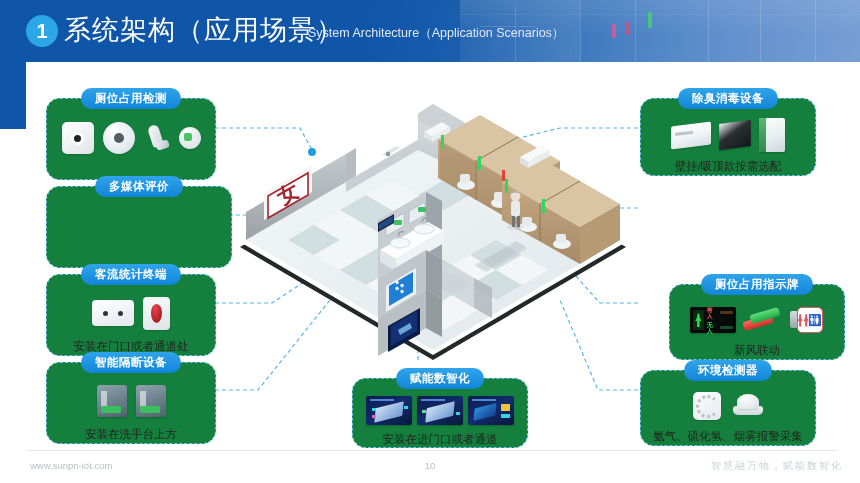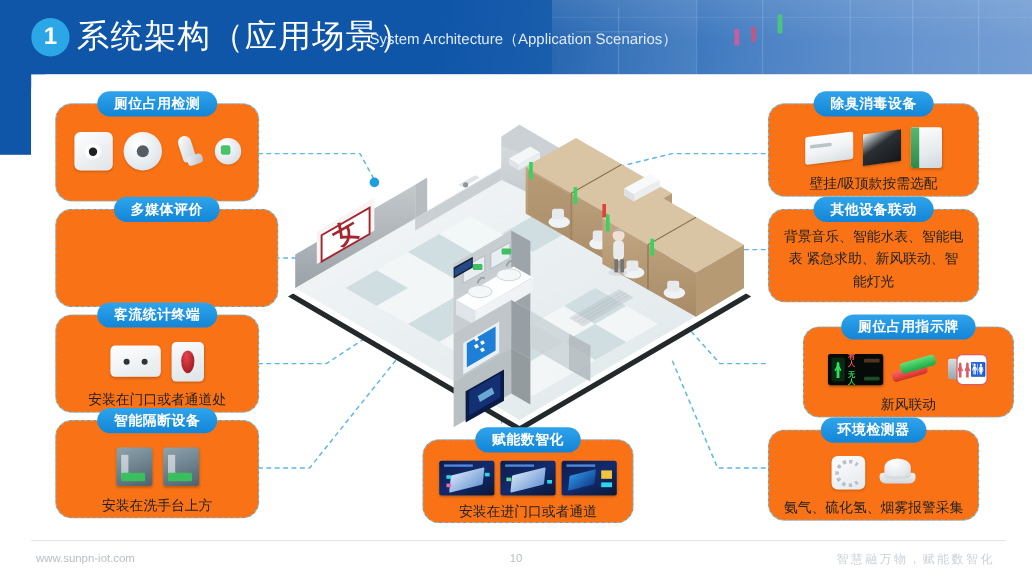--- a/index.html
+++ b/index.html
@@ -66,21 +66,22 @@
     width: 834px; height: 385px;
     background: #ffffff;
     border-radius: 14px 0 0 0;
   }
 
   
   .card {
     position: absolute;
     border: 1.6px dashed #6ec3ef;
     border-radius: 14px;
-    background: #f97316;
+    background: #15803d;
+    margin-top: 12px;
   }
   .card-badge {
     position: absolute; top: -11px; left: 50%;
     transform: translateX(-50%);
     height: 21px; padding: 0 14px;
     border-radius: 11px;
     background: linear-gradient(180deg, #2fa4ea 0%, #1285d8 100%);
     color: #ffffff; font-size: 11.5px; font-weight: bold;
     display: flex; align-items: center; justify-content: center;
     white-space: nowrap; letter-spacing: .5px;
@@ -314,21 +315,21 @@
   .scene svg { display:block; }
 
   
   .footer-line {
     position:absolute; left: 26px; top: 450px; width: 812px; height:1px;
     background: #e3e6ea;
   }
   .footer { position:absolute; left:0; top:455px; width:860px; height:28px; }
   .f-left { position:absolute; left: 30px; top: 5px; font-size: 9.5px; color:#b8bec6; }
   .f-center { position:absolute; left:0; top:5px; width:860px; text-align:center; font-size: 9.5px; color:#b8bec6; }
-  .f-right { position:absolute; right: 31px; top: 4px; font-size: 10px; color:#ccd2d8; letter-spacing: 2px; }
+  .f-right { position:absolute; right: 17px; top: 4px; font-size: 10px; color:#ccd2d8; letter-spacing: 2px; }
 </style>
 </head>
 <body>
 
 <div id="slide">
 
   <div class="header">
     <div class="hdr-photo">
       <div class="wall" style="left:0;top:0;width:120px;height:62px;"></div>
       <div class="ln" style="left:55px;top:6px;width:1px;height:56px;"></div>
@@ -633,24 +634,20 @@
     <div class="card-body">
       <div class="card-icons" style="gap:8px;">
         <span class="ic ic-deodor-box"></span>
         <span class="ic ic-deodor-dark"></span>
         <span class="ic ic-deodor-tall"></span>
       </div>
       <div class="card-caption">壁挂/吸顶款按需选配</div>
     </div>
   </div>
 
-  <div class="card" style="left:640px; top:174px; width:176px; height:78px;">
-    <div class="card-badge">其他设备联动</div>
-    <div class="card-textonly">背景音乐、智能水表、智能电表 紧急求助、新风联动、智能灯光</div>
-  </div>
 
   <div class="card" style="left:669px; top:272px; width:176px; height:76px;">
     <div class="card-badge">厕位占用指示牌</div>
     <div class="card-body">
       <div class="card-icons" style="gap:7px;height:32px;">
         <span class="ic ic-led-sign">
           <span class="led-person"></span>
           <span class="led-rows">
             <span class="led-row">
               <span class="led-cn" style="color:#ff5b52;">有人</span>

